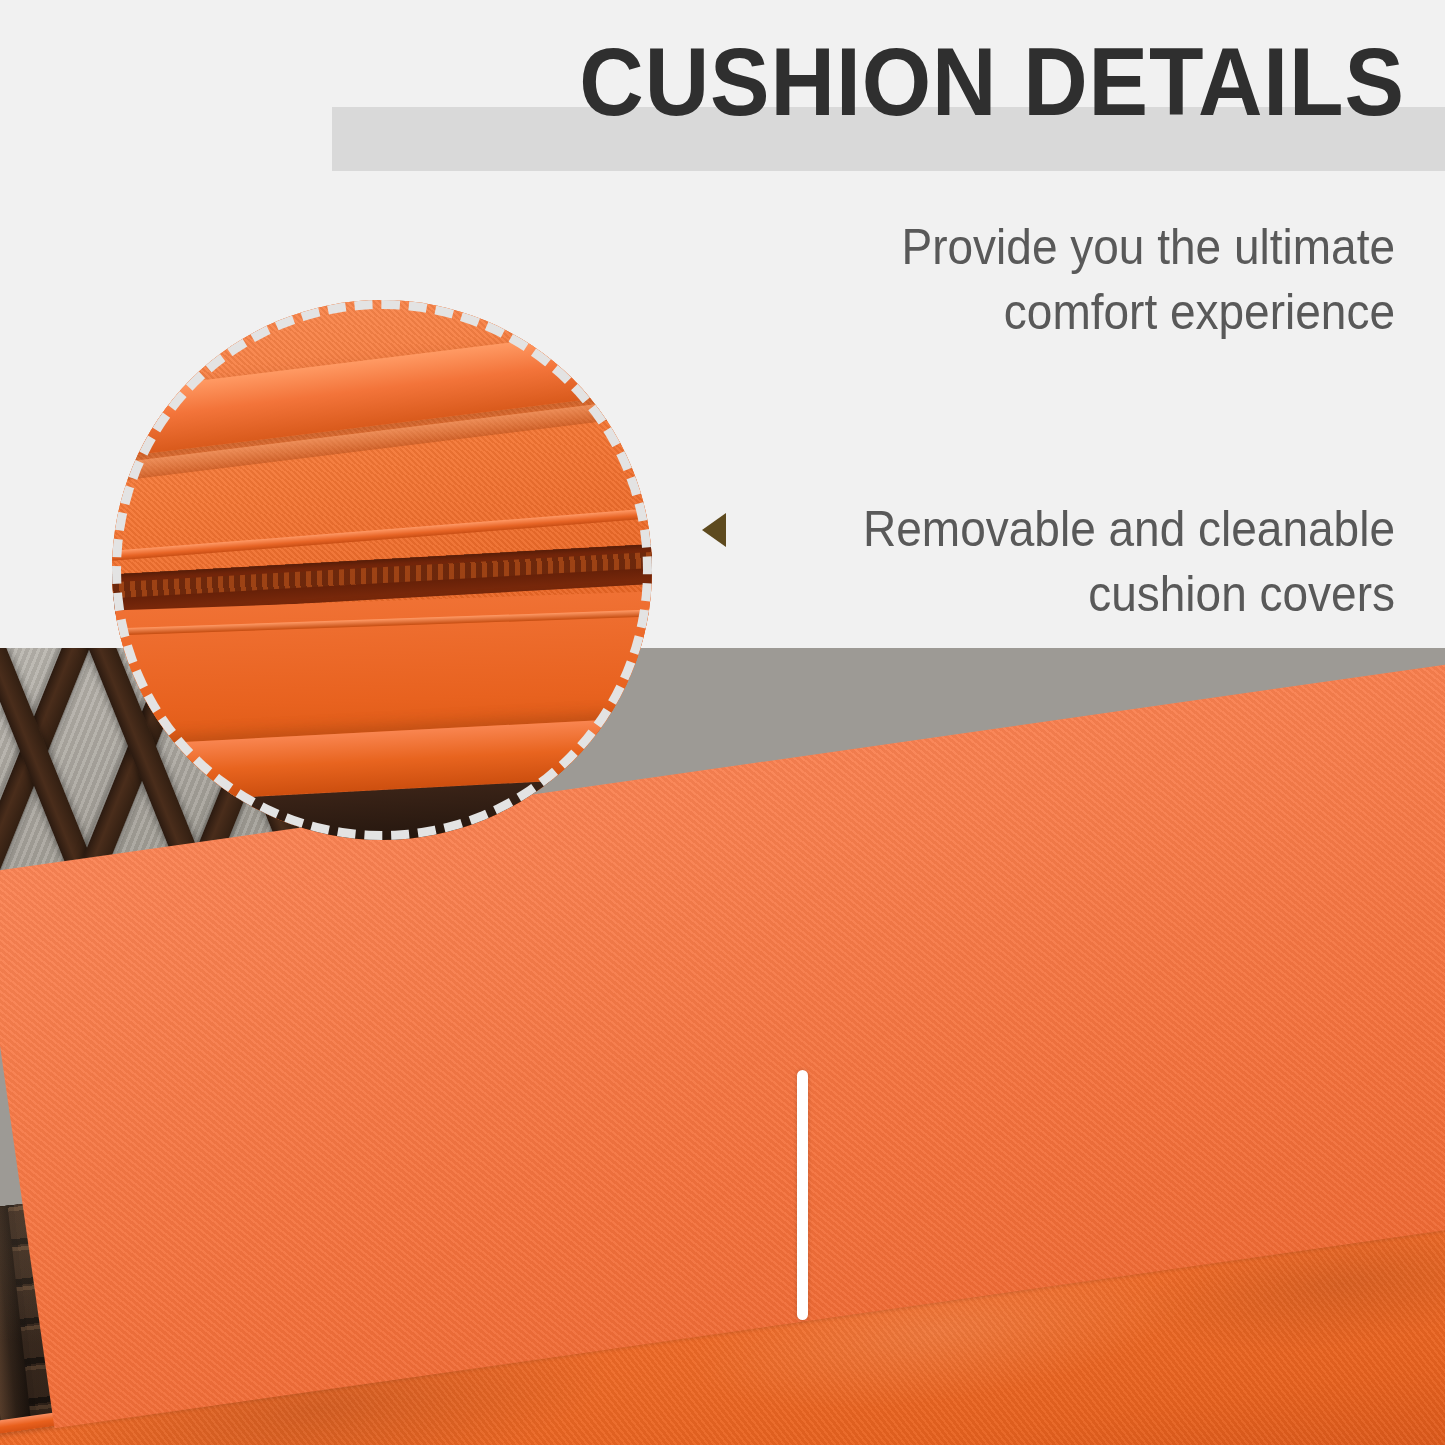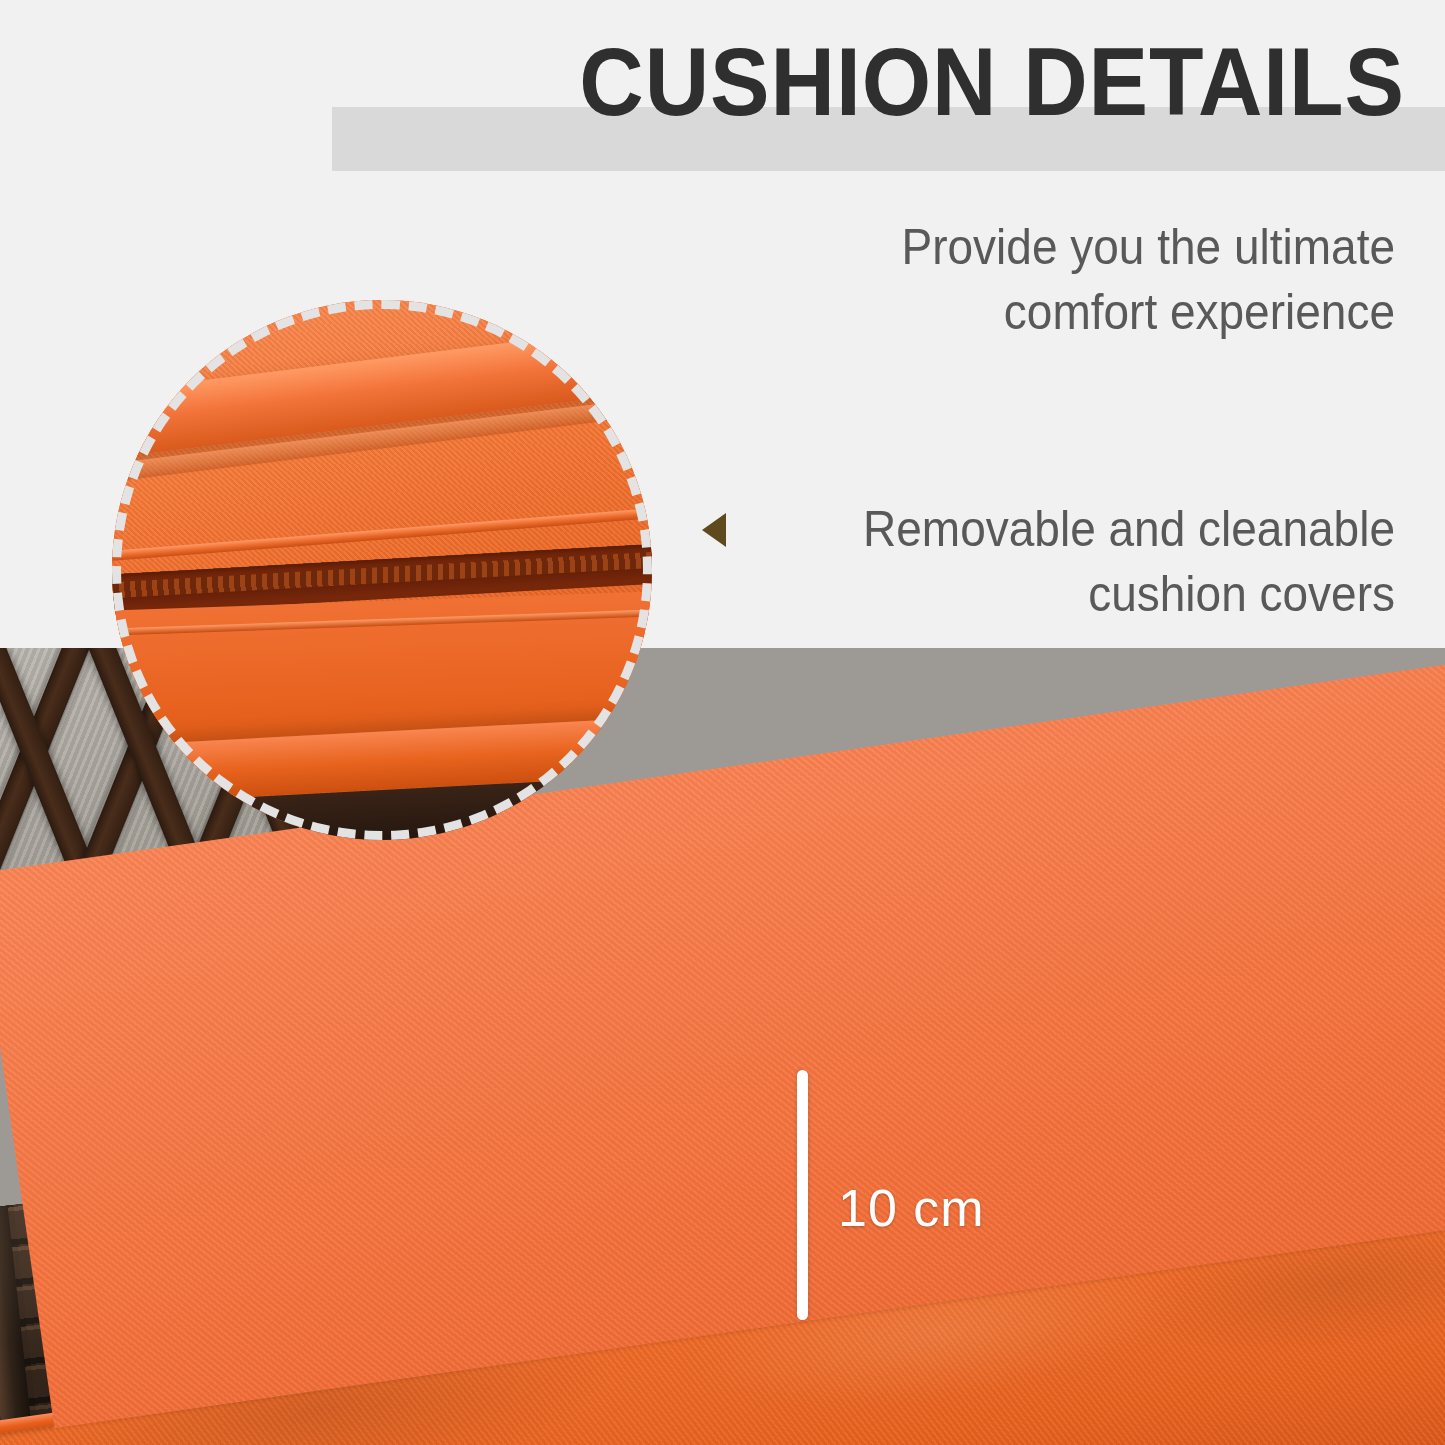--- a/index.html
+++ b/index.html
@@ -285,21 +285,20 @@
     </div>
 
     <div class="cushion-side"></div>
     <div class="fold"></div>
     <div class="cushion-piping"></div>
     <div class="cushion-top"></div>
     <div class="corner-fold"></div>
   </div>
 
   <div class="measure-bar"></div>
-  <div class="measure-label">10 cm</div>
 
   <div class="callout">
     <div class="co-bg"></div>
     <div class="co-ground"></div>
     <div class="co-hem"></div>
     <div class="co-hem2"></div>
     <div class="co-seam"></div>
     <div class="co-zip-channel"></div>
     <div class="co-zip-teeth"></div>
     <div class="co-flap"></div>

